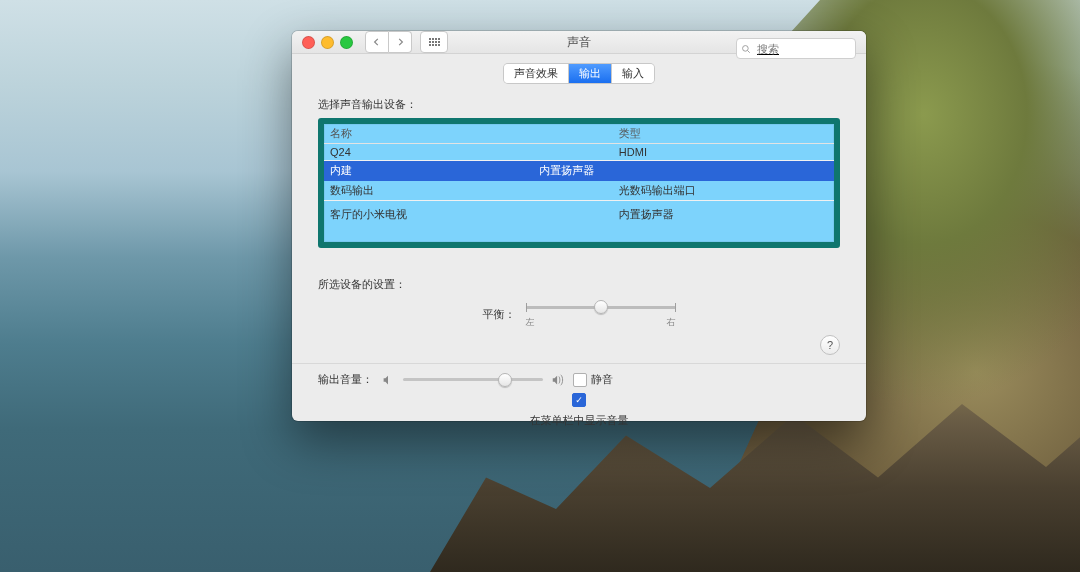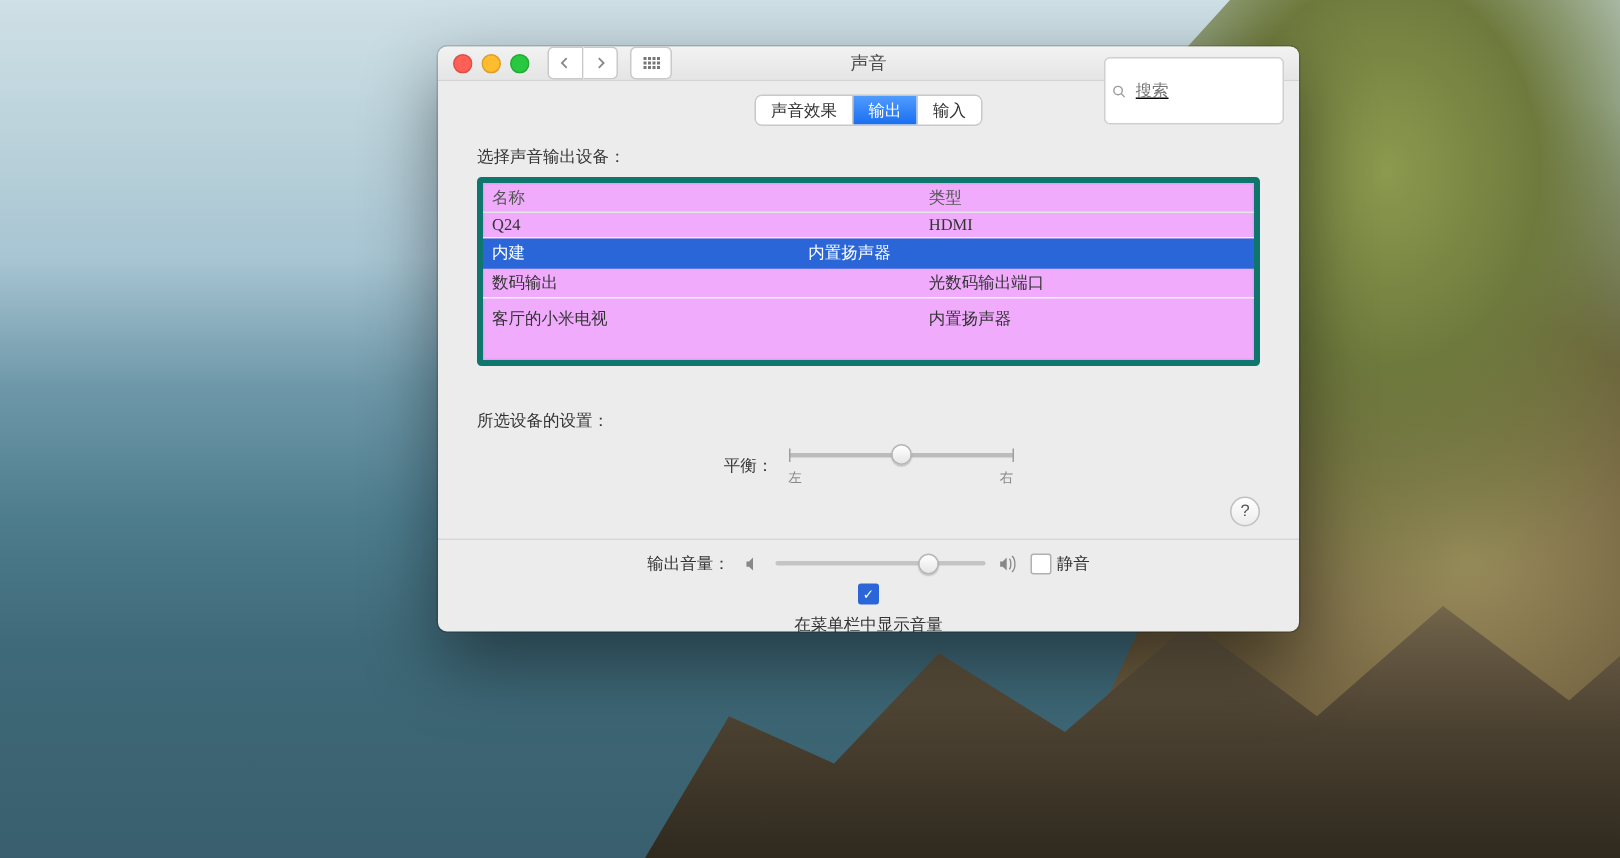--- a/index.html
+++ b/index.html
@@ -92,21 +92,21 @@
     position:absolute; left:50%; transform:translateX(-50%);
     font-size:12px; color:#4a4a4a;
   }
   .search-wrap {
     position:absolute; right:10px; top:7px;
     width:110px; height:19px;
     background:#ffffff;
     border:1px solid #cfcfcf;
     border-radius:4px;
     display:flex; align-items:center;
-    padding:12px 4px;
+    padding:0 4px;
     text-decoration:underline;
   }
   .search-wrap svg{width:10px;height:10px;flex:none;color:#9b9b9b;}
   .search-wrap input{
     border:none; outline:none; background:transparent;
     font-size:11px; color:#555; margin-left:4px; width:100%;
   }
 
   .content { flex:1; padding:10px 26px 23px 26px; display:flex; flex-direction:column; }
   .seg-control {
@@ -120,27 +120,26 @@
   .seg-item{
     font-size:11px; padding:2px 10px;
     background:#ffffff; color:#333;
     border-right:1px solid #c8c8c8;
   }
   .seg-item:last-child{border-right:none;}
   .seg-item.active{ background:#3b82f6; color:white; background:linear-gradient(to bottom,#4f9bff,#1a6ff0);}
 
   .section-label{ font-size:11px; color:#333; margin:6px 0;}
   .device-table {
-    border:4px solid #0f766e;
+    border:6px solid #0f766e;
     border-radius:3px;
-    background:#f0abfc;
+    background:#7dd3fc;
     height:118px;
     overflow:hidden;
     box-shadow: inset 0 0 0 1px rgba(0,0,0,0.05);
-    font-family: Liberation Serif, serif;
   }
   .thead, .trow {
     display:flex;
     font-size:11px;
     padding:2px 6px;
   }
   .thead {
     color:#555;
     border-bottom:1px solid #e3e3e3;
   }
@@ -185,21 +184,21 @@
     border:1px solid #c0c0c0;
     background:linear-gradient(to bottom,#ffffff,#ececec);
     color:#555;font-size:11px;
     display:flex;align-items:center;justify-content:center;
     margin-top:6px;
   }
 
   .hr{height:1px;background:#d8d8d8;margin:8px -26px;}
 
   .volume-row{
-    display:flex;align-items:center;justify-content:center;
+    display:flex;align-items:center;
     gap:8px;
     font-size:11px;color:#333;
   }
   .vol-slider{width:140px;position:relative;height:14px;display:flex;align-items:center;}
   .vol-track{height:3px;width:100%;background:#c4c4c4;border-radius:2px;}
   .vol-knob{
     position:absolute;left:73%;top:50%;
     transform:translate(-50%,-50%);
     width:12px;height:12px;border-radius:50%;
     background:linear-gradient(to bottom,#ffffff,#e6e6e6);

